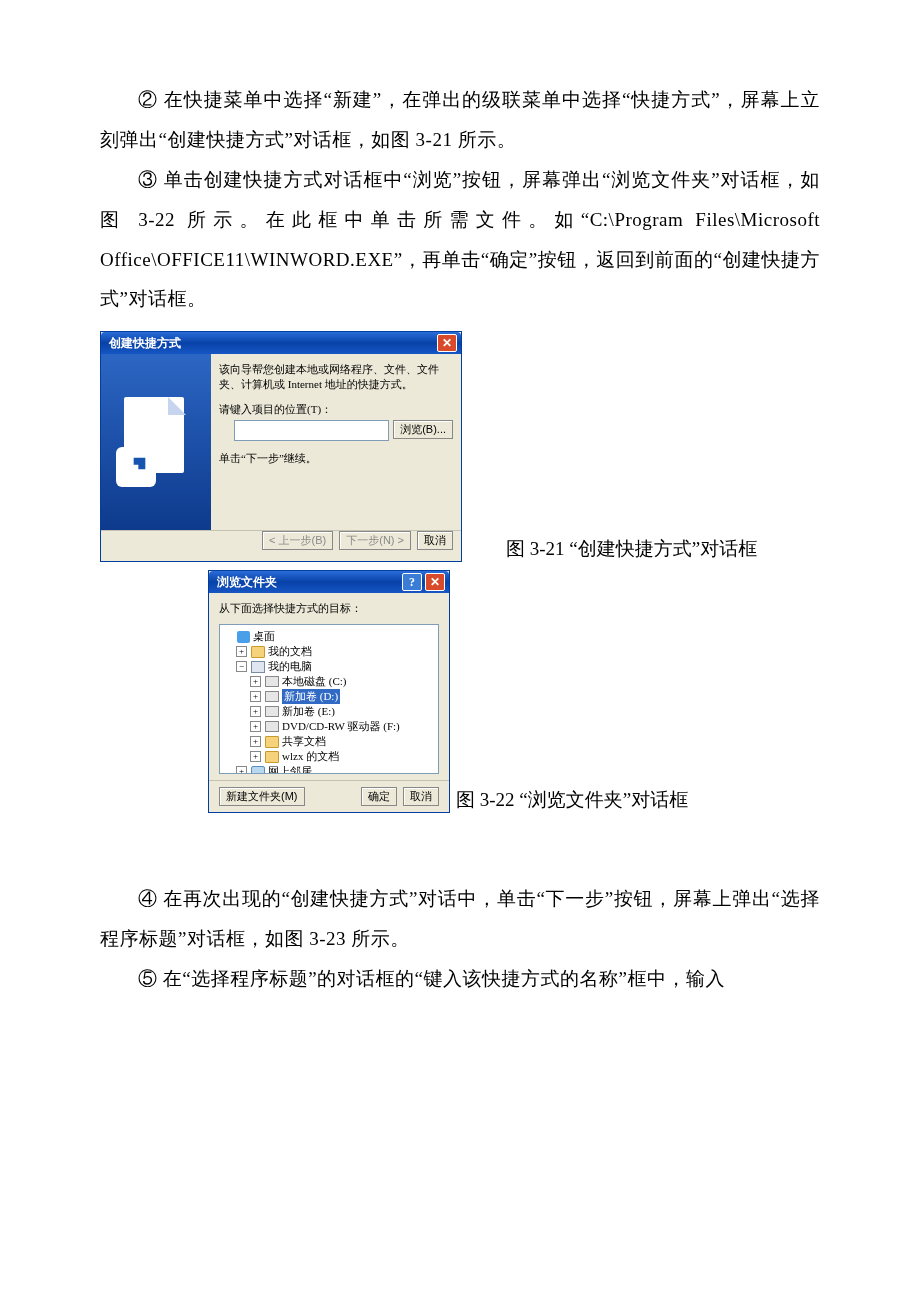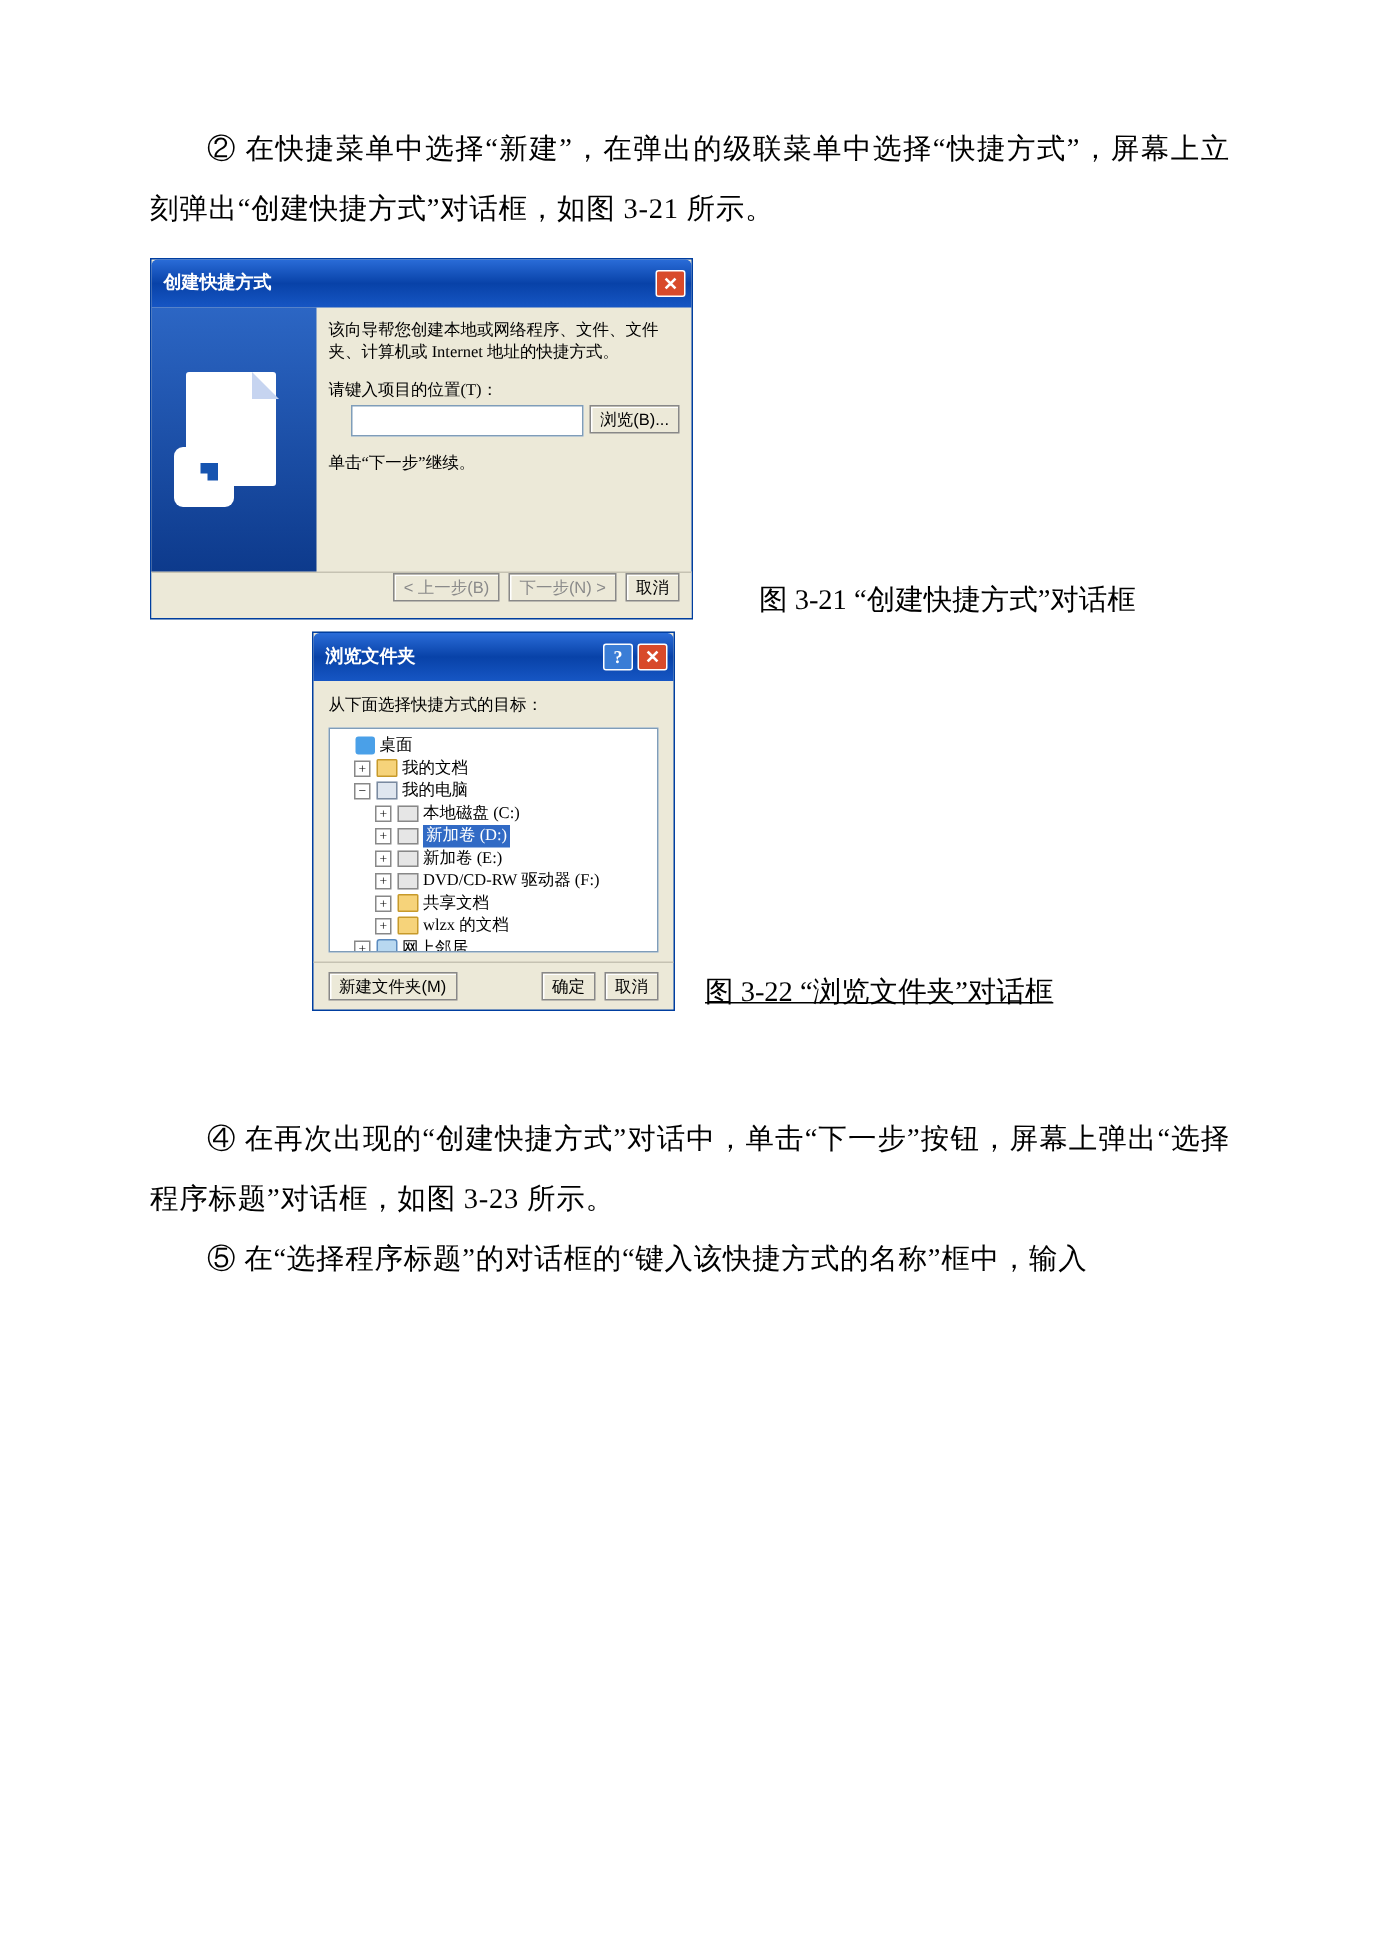--- a/index.html
+++ b/index.html
@@ -26,39 +26,38 @@
   .caption-inline {
     font-size: 19px;
     display: inline-block;
     vertical-align: bottom;
     margin-left: 40px;
   }
   .caption-inline2 {
     font-size: 19px;
     display: inline-block;
     vertical-align: bottom;
-    margin-left: 16px;
-    text-decoration: underline;
+    margin-left: 2px;
   }
   .gap {
     height: 66px;
   }
 
   
   .dlg1 {
     width: 360px;
     border: 1px solid #003ea0;
     background: #ece9d8;
     font-family: "SimSun", "宋体", serif;
     box-shadow: 0 0 0 0 rgba(0,0,0,0);
     display: inline-block;
     vertical-align: bottom;
   }
   .title-bar1 {
-    height: 32px;
+    height: 22px;
     background: linear-gradient(to bottom, #2a6cd8, #0842a8 50%, #1656c4);
     border-top-left-radius: 4px;
     border-top-right-radius: 4px;
     display: flex; align-items: center;
     padding: 0 4px 0 8px;
     position: relative;
   }
   .title-text {
     color: #fff; font-size: 12px; font-weight: bold;
     flex: 1;
@@ -191,20 +190,21 @@
     border-top:1px solid #c5c2b2;
   }
   .dlg2-footer .spacer { flex:1; }
 </style>
 </head>
 <body>
 
 <div class="page">
 
   <p class="para">② 在快捷菜单中选择“新建”，在弹出的级联菜单中选择“快捷方式”，屏幕上立刻弹出“创建快捷方式”对话框，如图 3-21 所示。</p>
+  <p class="para">③ 单击创建快捷方式对话框中“浏览”按钮，屏幕弹出“浏览文件夹”对话框，如图 3-22 所示。在此框中单击所需文件。如“C:\Program Files\Microsoft Office\OFFICE11\WINWORD.EXE”，再单击“确定”按钮，返回到前面的“创建快捷方式”对话框。</p>
 
   <div class="figures-block">
 
     <div>
       <div class="dlg1">
         <div class="title-bar1">
           <span class="title-text">创建快捷方式</span>
           <span class="close-btn">✕</span>
         </div>
         <div class="dlg1-body">

